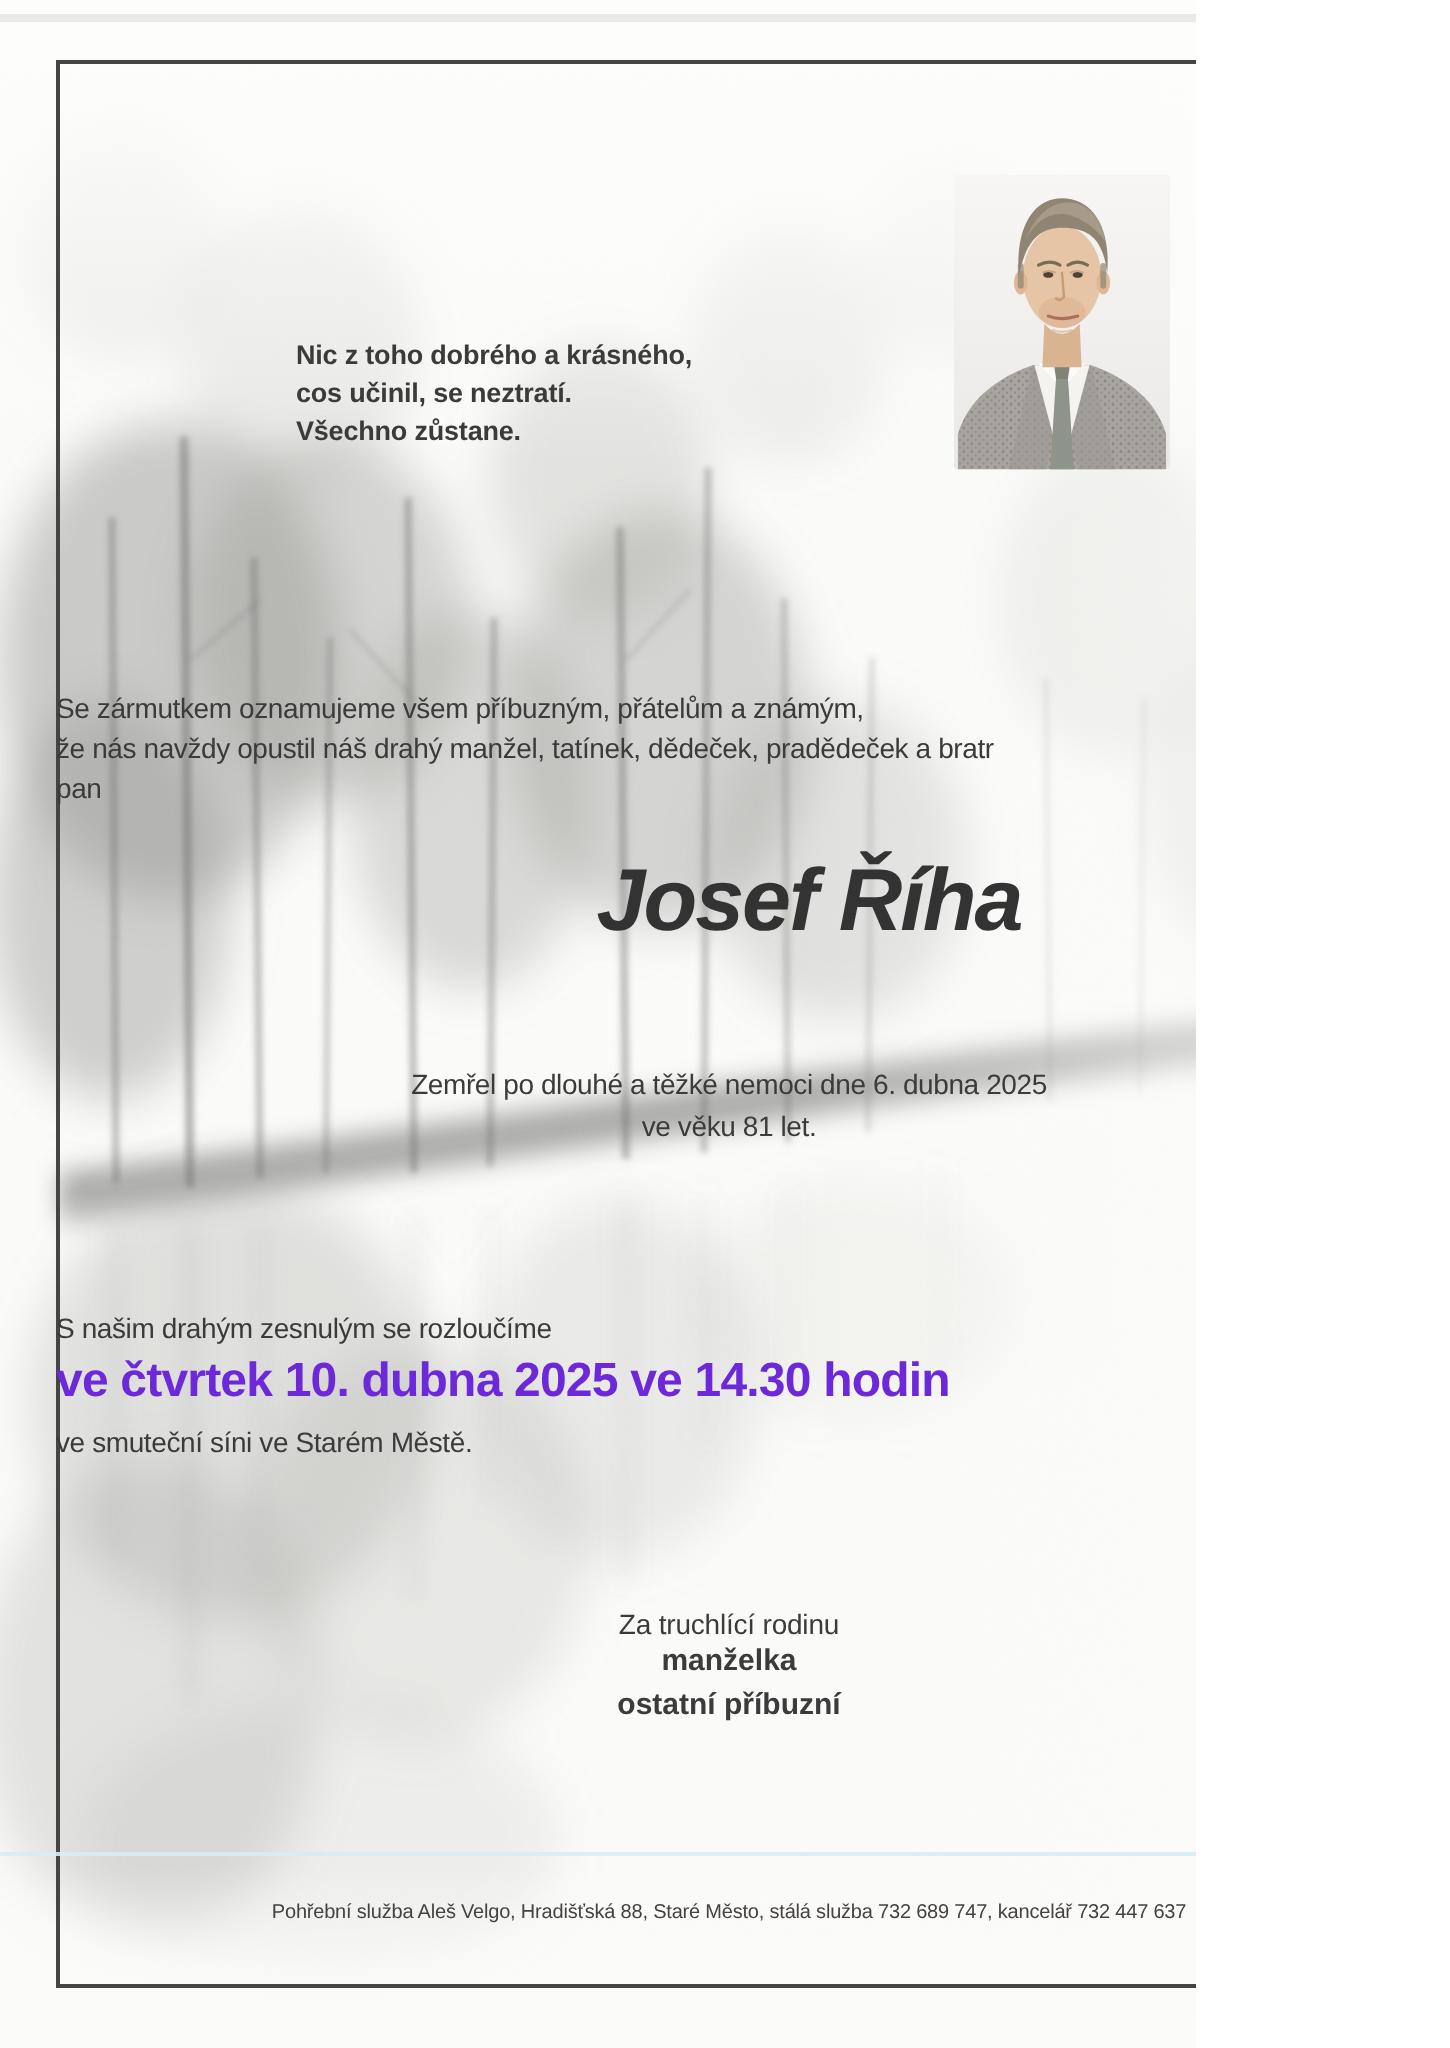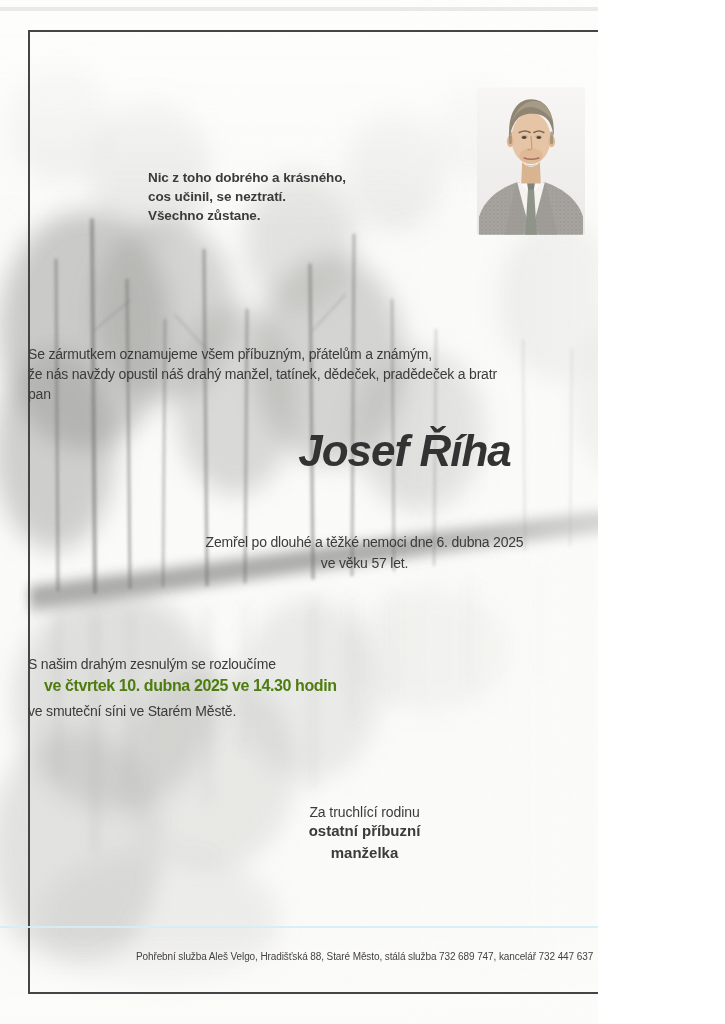--- a/index.html
+++ b/index.html
@@ -21,21 +21,21 @@
   .portrait svg{display:block;width:100%;height:100%;}
   .announce{position:absolute;left:28px;top:344px;width:673px;text-align:left;font-size:14px;line-height:20px;letter-spacing:-0.2px;}
   .name{
     position:absolute;left:28px;top:426px;width:673px;margin:0;text-align:center;
     font-size:44px;font-style:italic;font-weight:bold;letter-spacing:-1px;
     color:var(--name-ink,#333333);line-height:1.15;padding-left:40px;
   }
   .death{position:absolute;left:28px;top:532px;width:673px;text-align:center;font-size:14px;line-height:21px;letter-spacing:-0.2px;}
   .farewell{position:absolute;left:28px;top:656px;width:673px;text-align:left;}
   .farewell .intro{font-size:14px;letter-spacing:-0.2px;}
-  .farewell .datetime{font-size:16px;font-weight:bold;letter-spacing:-0.4px;margin-top:5px;color:#4d7c0f;padding-left:16px;}
+  .farewell .datetime{font-size:24px;font-weight:bold;letter-spacing:-0.4px;margin-top:5px;color:#6d28d9;}
   .farewell .place{font-size:14px;letter-spacing:-0.2px;margin-top:8px;}
   .family{position:absolute;left:28px;top:804px;width:673px;text-align:center;}
   .family .intro{font-size:14px;letter-spacing:-0.1px;}
   .family .member{font-size:15px;font-weight:bold;line-height:22px;}
   .family .member:first-of-type{margin-top:3px;}
   .blue-line{position:absolute;left:0;top:926px;width:706px;height:2px;background:var(--scan-line,#d6ecf4);opacity:.9;}
   .speck{position:absolute;left:633px;top:797px;width:3px;height:3px;border-radius:50%;background:#4e4a46;opacity:.75;}
   .footer{
     position:absolute;left:28px;top:951px;width:673px;text-align:center;
     font-size:10px;letter-spacing:-0.1px;color:#45423f;
@@ -213,33 +213,33 @@
   <div class="announce">
     <div>Se zármutkem oznamujeme všem příbuzným, přátelům a známým,</div>
     <div>že nás navždy opustil náš drahý manžel, tatínek, dědeček, pradědeček a bratr</div>
     <div>pan</div>
   </div>
 
   <h1 class="name">Josef Říha</h1>
 
   <div class="death">
     <div>Zemřel po dlouhé a těžké nemoci dne 6. dubna 2025</div>
-    <div>ve věku 57 let.</div>
+    <div>ve věku 81 let.</div>
   </div>
 
   <div class="farewell">
     <div class="intro">S našim drahým zesnulým se rozloučíme</div>
     <div class="datetime">ve čtvrtek 10. dubna 2025 ve 14.30 hodin</div>
     <div class="place">ve smuteční síni ve Starém Městě.</div>
   </div>
 
   <div class="family">
     <div class="intro">Za truchlící rodinu</div>
+    <div class="member">manželka</div>
     <div class="member">ostatní příbuzní</div>
-    <div class="member">manželka</div>
   </div>
 
   <div class="blue-line"></div>
   <div class="speck"></div>
 
   <div class="footer">Pohřební služba Aleš Velgo, Hradišťská 88, Staré Město, stálá služba 732 689 747, kancelář 732 447 637</div>
 
 </div>
 
 </body></html>

